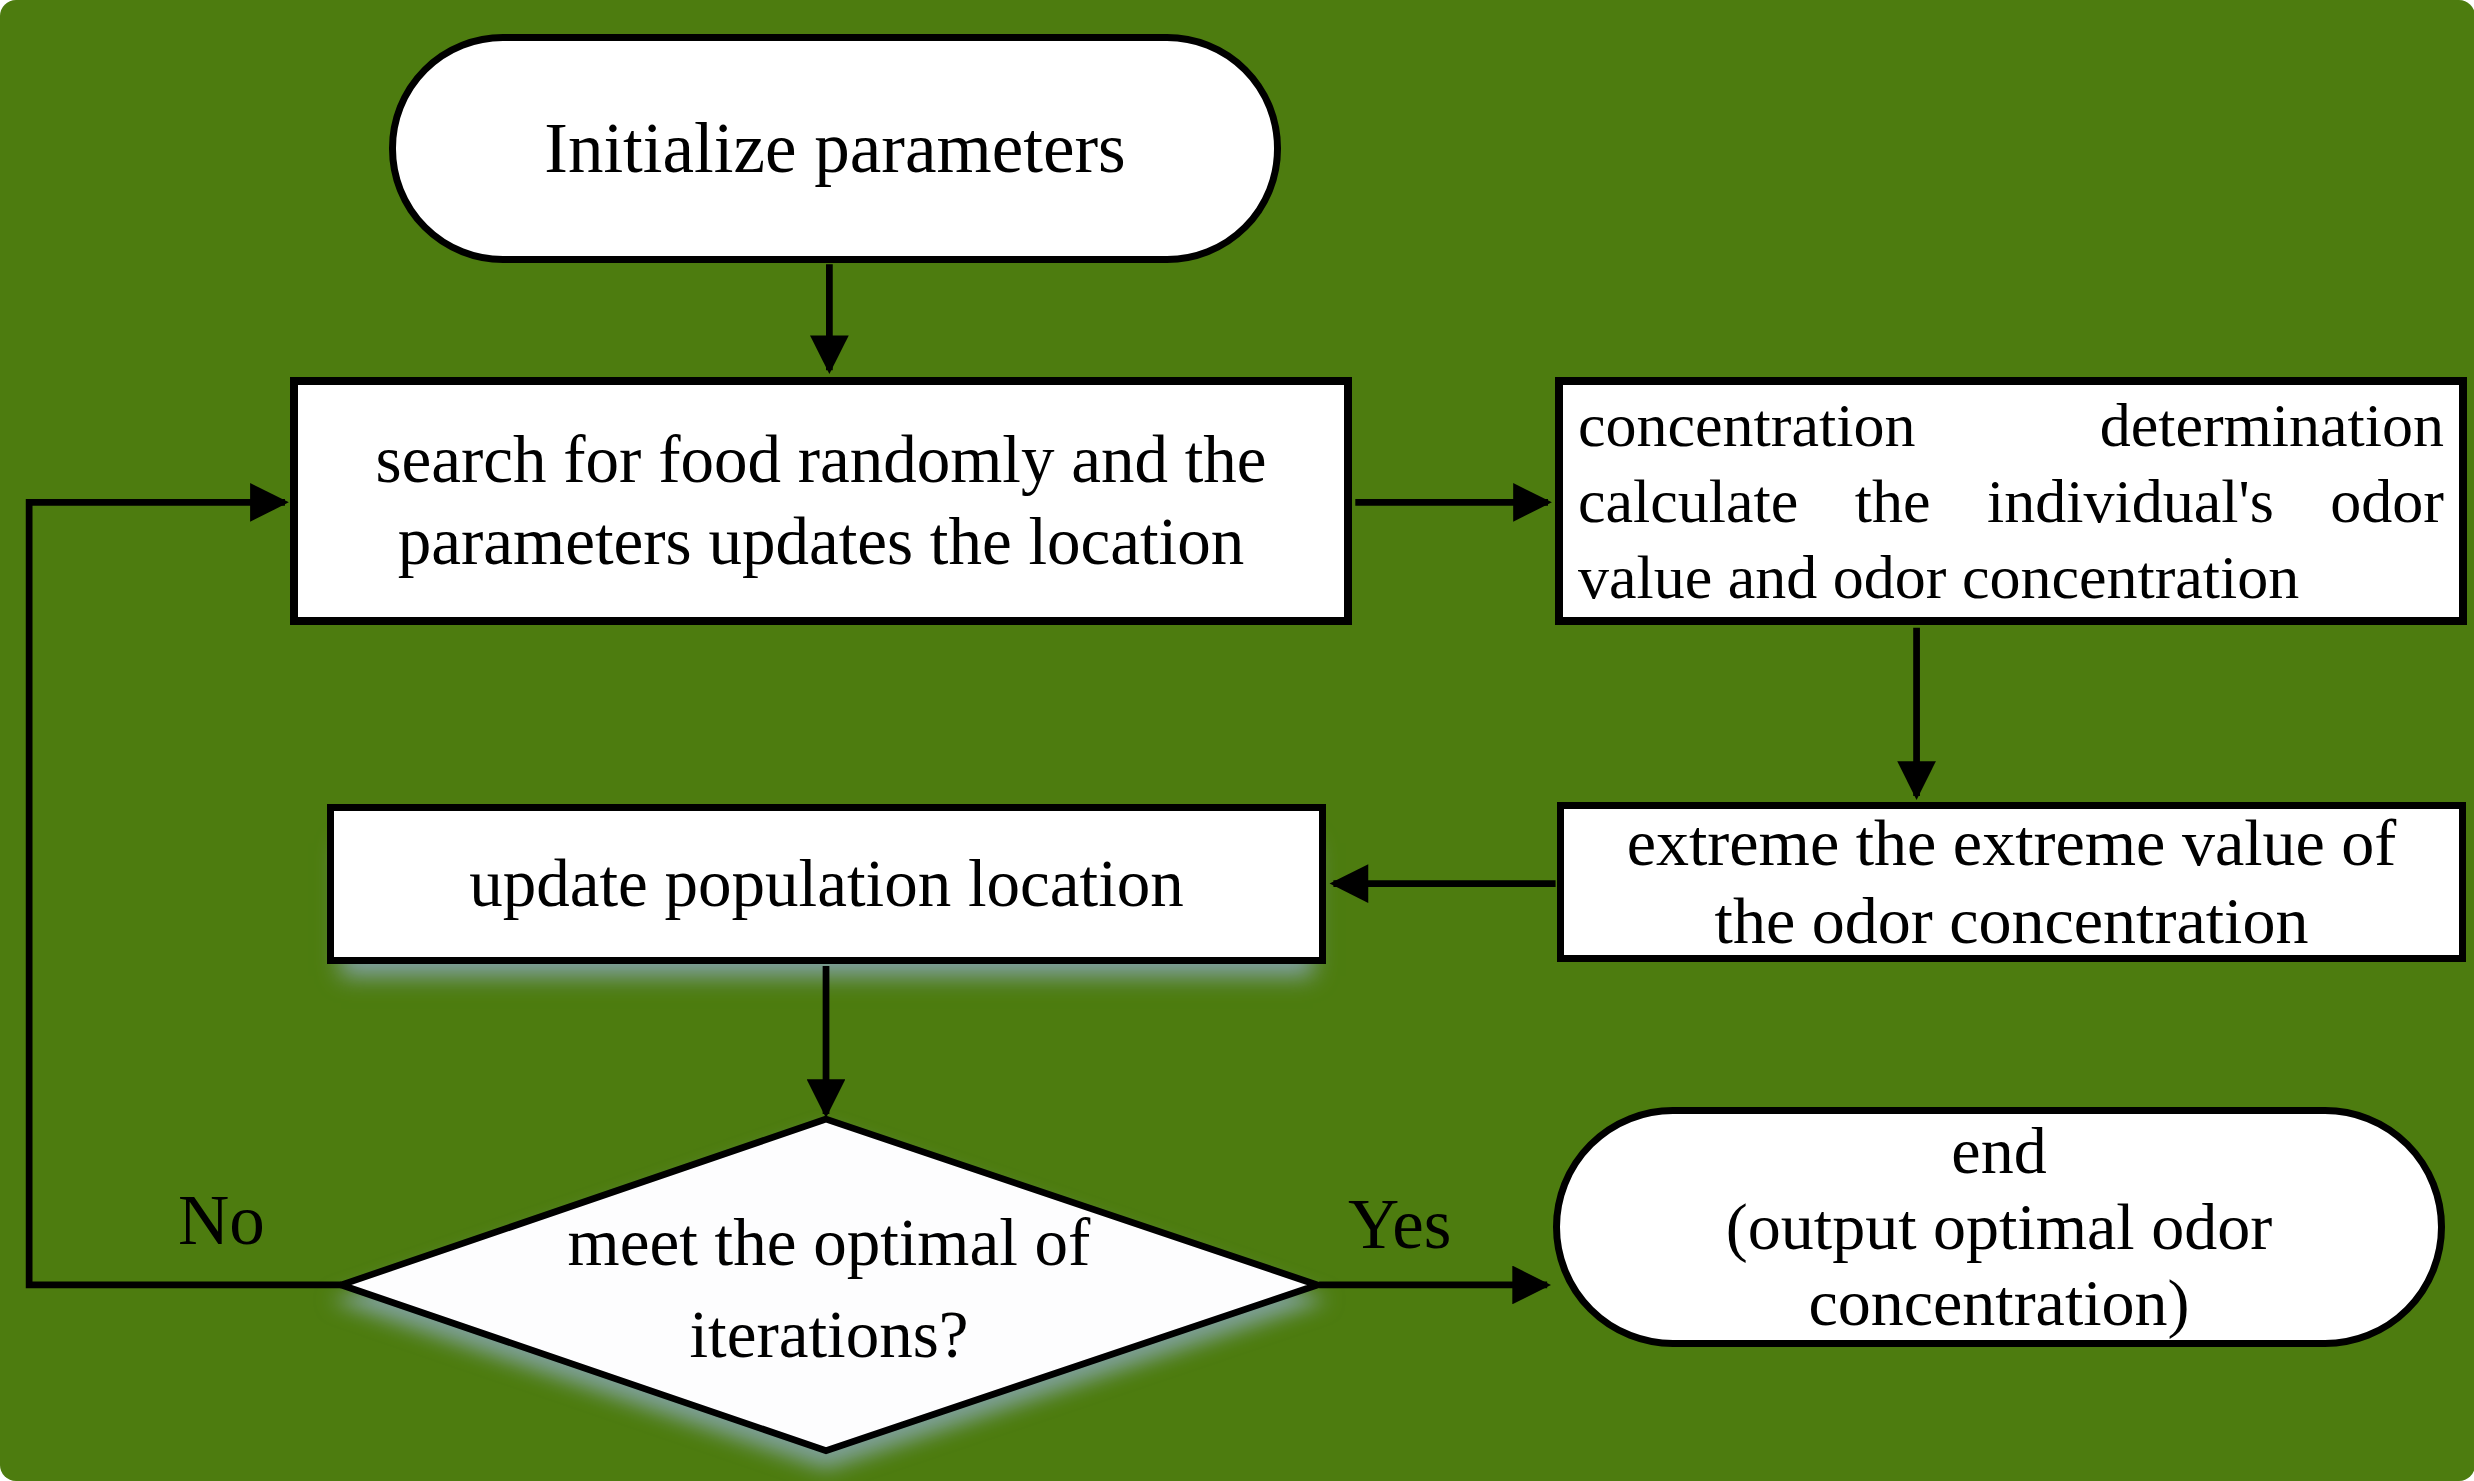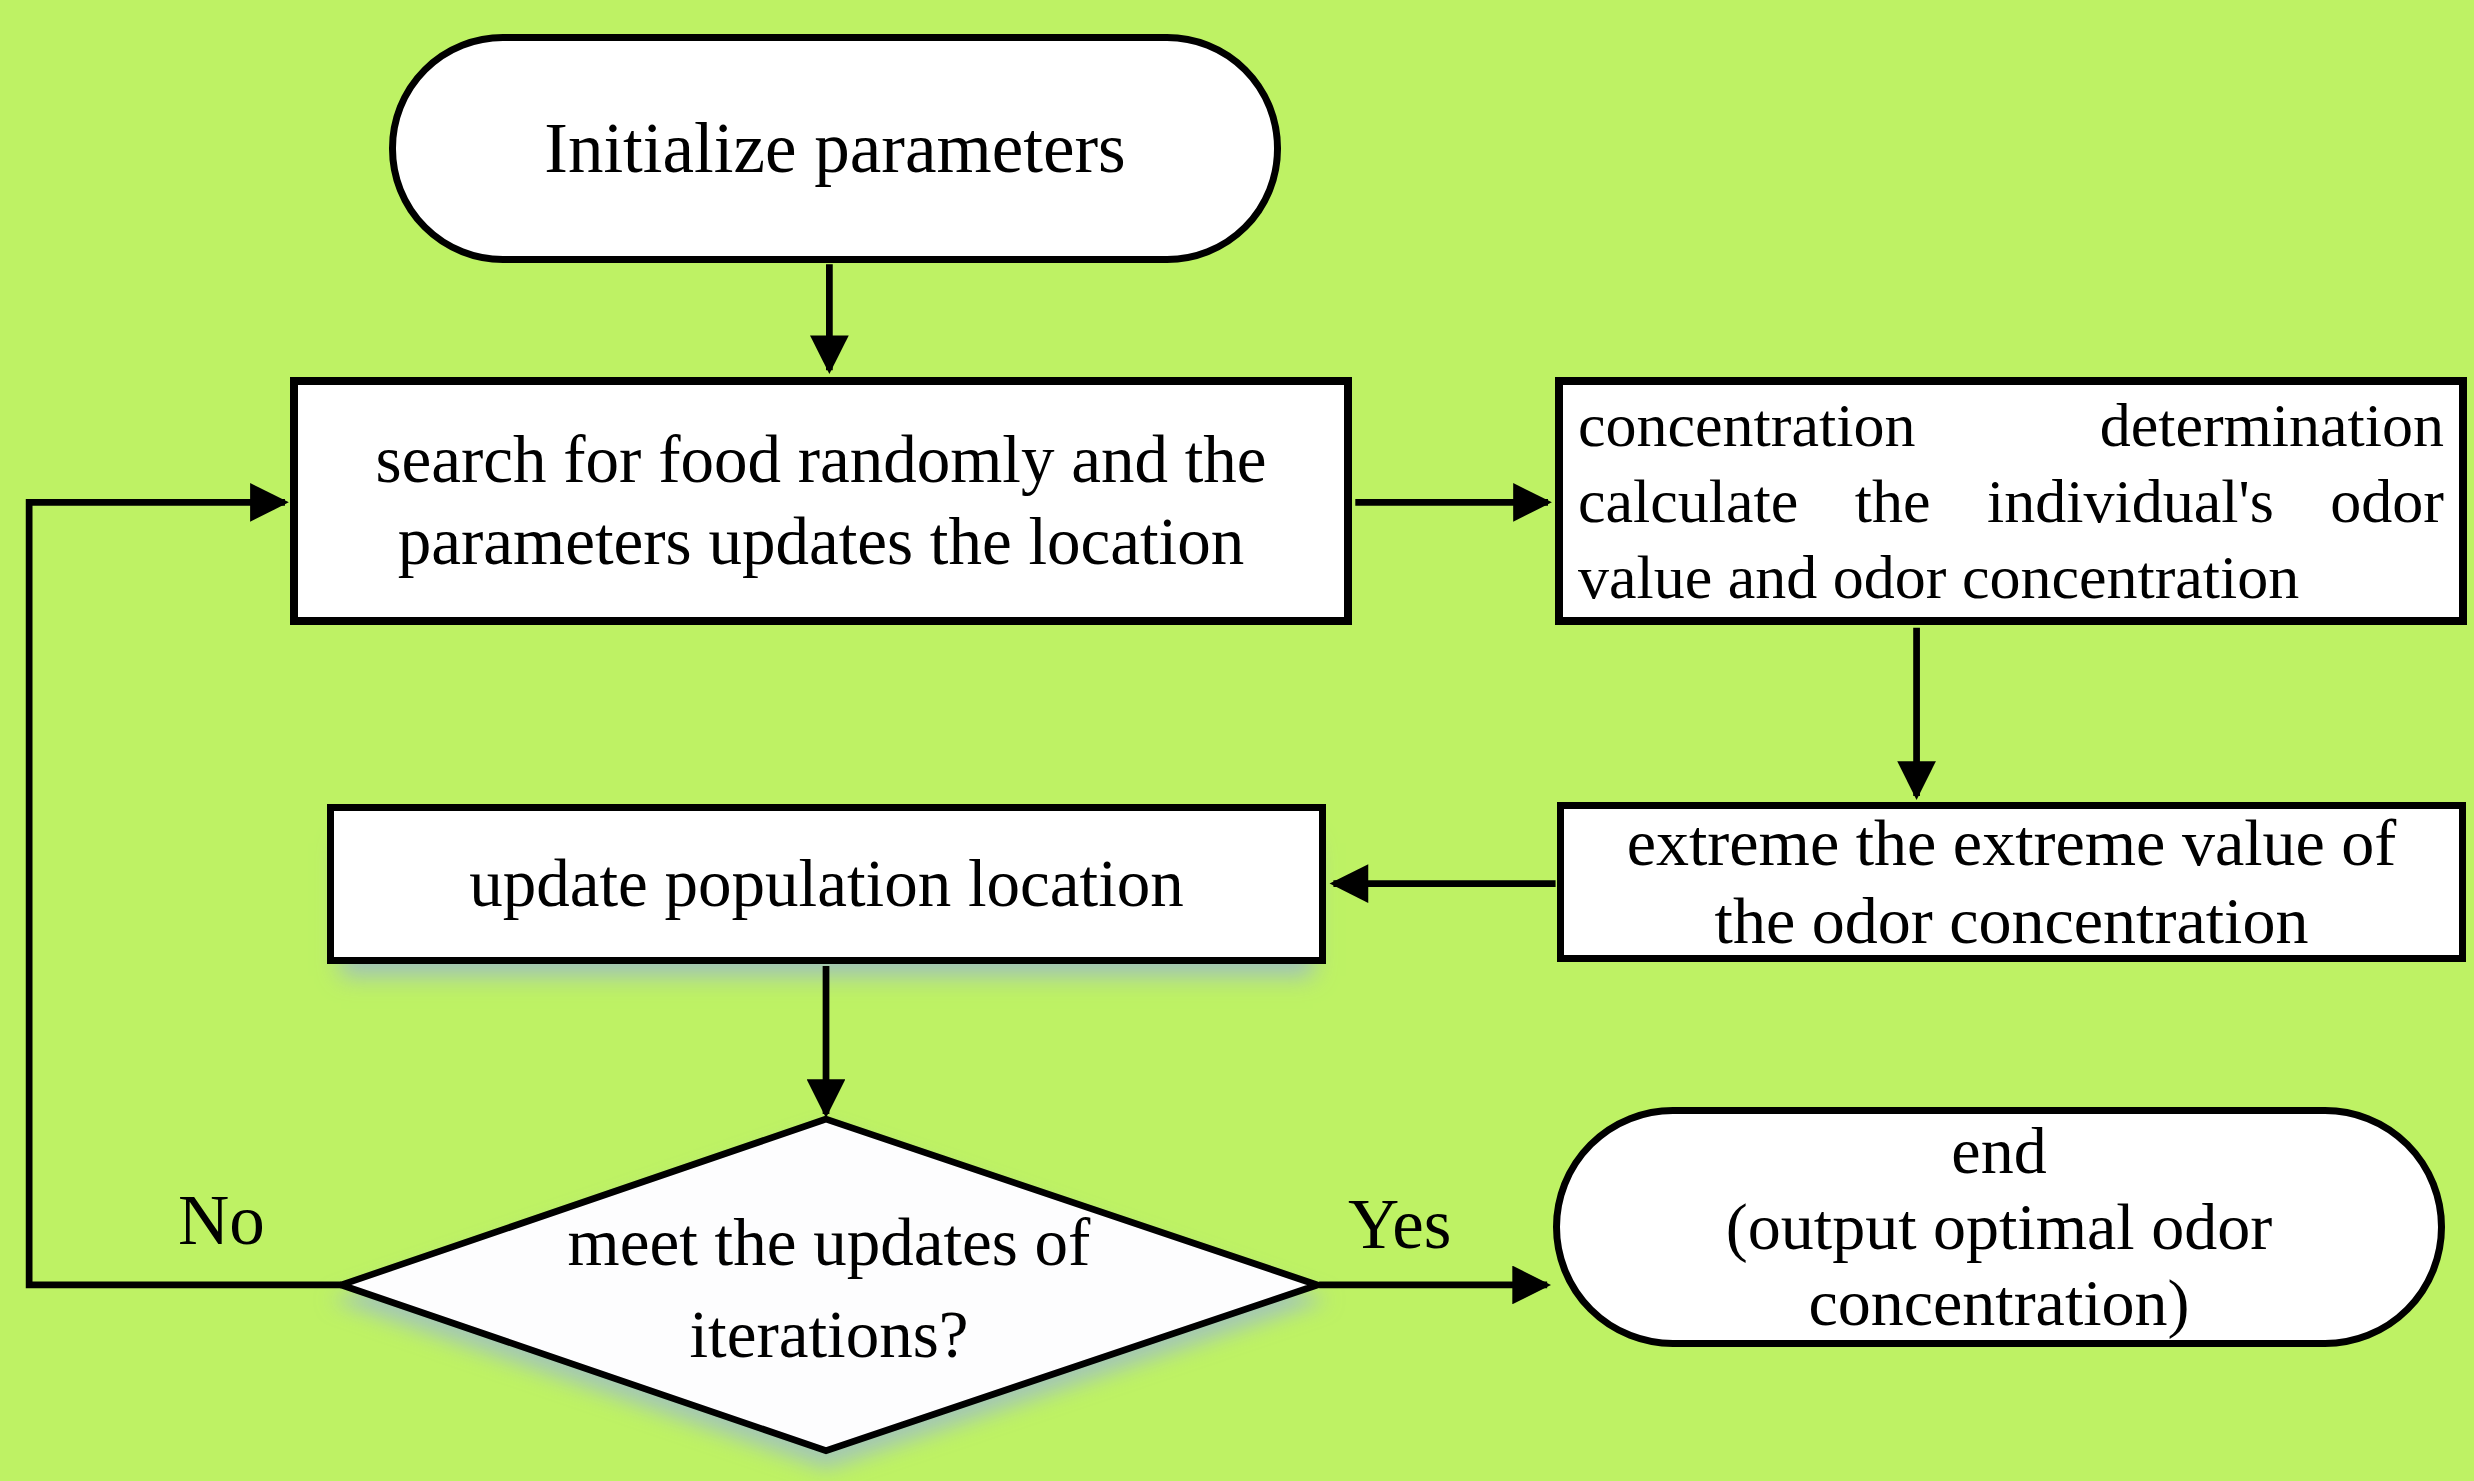--- a/index.html
+++ b/index.html
@@ -11,21 +11,22 @@
     width: 2475px;
     height: 1481px;
     font-family: "Liberation Serif", "DejaVu Serif", serif;
     color: #000000;
   }
   .canvas {
     position: relative;
     width: 2475px;
     height: 1481px;
     overflow: hidden;
-    background: #bef264;
+    background: #4d7c0f;
+    border-radius: 16px;
   }
   .node {
     position: absolute;
     box-sizing: border-box;
     background: #ffffff;
     border: 8.4px solid #000000;
     display: flex;
     flex-direction: column;
     justify-content: center;
     align-items: center;
@@ -156,21 +157,21 @@
     <line x1="1848" y1="1050" x2="1584" y2="1050" stroke="#000000" stroke-width="8" marker-end="url(#ah)"></line>
 
     <line x1="981" y1="1148" x2="981" y2="1324" stroke="#000000" stroke-width="8" marker-end="url(#ah)"></line>
 
     <line x1="1567" y1="1527" x2="1838" y2="1527" stroke="#000000" stroke-width="8" marker-end="url(#ah)"></line>
 
     <polyline points="405,1527 34,1527 34,597 338,597" fill="none" stroke="#000000" stroke-width="8" stroke-linejoin="miter" marker-end="url(#ah)"></polyline>
   </svg>
 
   <div class="diamond-text">
-    <div class="tline">meet the updates of</div>
+    <div class="tline">meet the optimal of</div>
     <div class="tline">iterations?</div>
   </div>
 
   <div class="edge-label label-no">No</div>
   <div class="edge-label label-yes">Yes</div>
 
 </div>
 
 
 </body></html>

